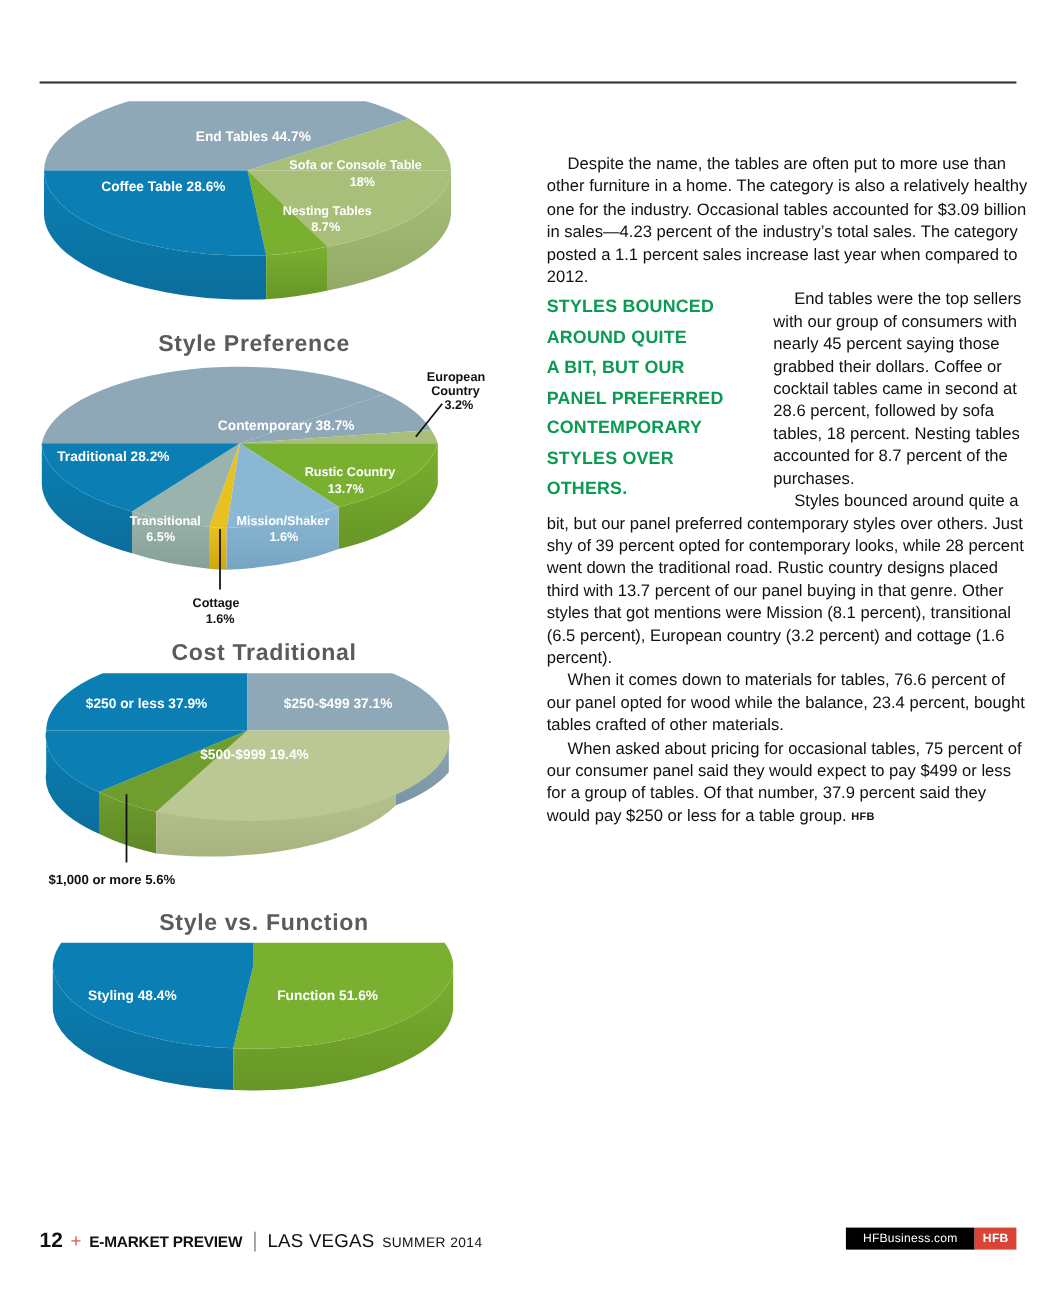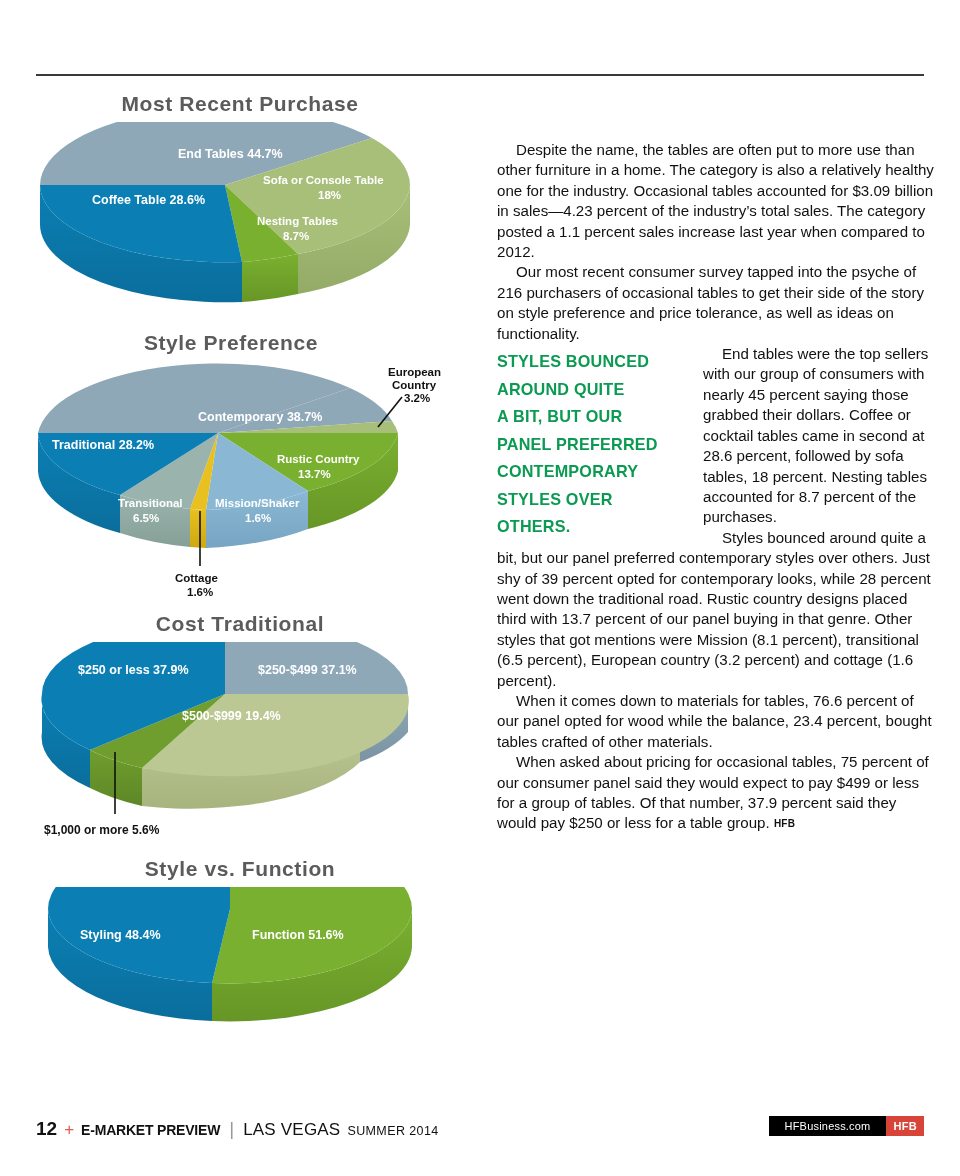--- a/index.html
+++ b/index.html
@@ -97,21 +97,20 @@
 
   <div class="masthead">
     <div class="mast-line">
     </div>
   </div>
   <div class="rule"></div>
 
   <div class="charts">
 
     <div class="chart-block">
-      <div class="chart-title">Most Recent Purchase</div>
       <svg class="chart-svg" width="420" height="205" viewBox="0 0 420 205">
         <defs>
           <linearGradient id="g1a" x1="0" y1="0" x2="0" y2="1">
             <stop offset="0%" stop-color="#0b7fb4"></stop>
               <stop offset="100%" stop-color="#0a6e9c"></stop>
           </linearGradient>
           <linearGradient id="g1b" x1="0" y1="0" x2="0" y2="1">
             <stop offset="0%" stop-color="#7ab030"></stop>
               <stop offset="100%" stop-color="#679626"></stop>
           </linearGradient>
@@ -264,21 +263,20 @@
         <path d="M200,22 L182,96 A182,76 0 0 1 18,22 A182,76 0 0 1 200,-54 Z" fill="#0b7fb4"></path>
 
         <text class="slice-label" x="50" y="52" font-size="12.5">Styling  48.4%</text>
         <text class="slice-label" x="222" y="52" font-size="12.5">Function  51.6%</text>
       </svg>
     </div>
   </div>
 
   <div class="article">
     <p>Despite the name, the tables are often put to more use than other furniture in a home. The category is also a relatively healthy one for the industry. Occasional tables accounted for $3.09 billion in sales—4.23 percent of the industry’s total sales. The category posted a 1.1 percent sales increase last year when compared to 2012.</p>
-    <p>Our most recent consumer survey tapped into the psyche of 216 purchasers of occasional tables to get their side of the story on style preference and price tolerance, as well as ideas on functionality.</p>
     <div class="quote-wrap">
       <div class="pullquote">
         <span>STYLES BOUNCED</span>
         <span>AROUND QUITE</span>
         <span>A BIT, BUT OUR</span>
         <span>PANEL PREFERRED</span>
         <span>CONTEMPORARY</span>
         <span>STYLES OVER</span>
         <span>OTHERS.</span>
       </div>

